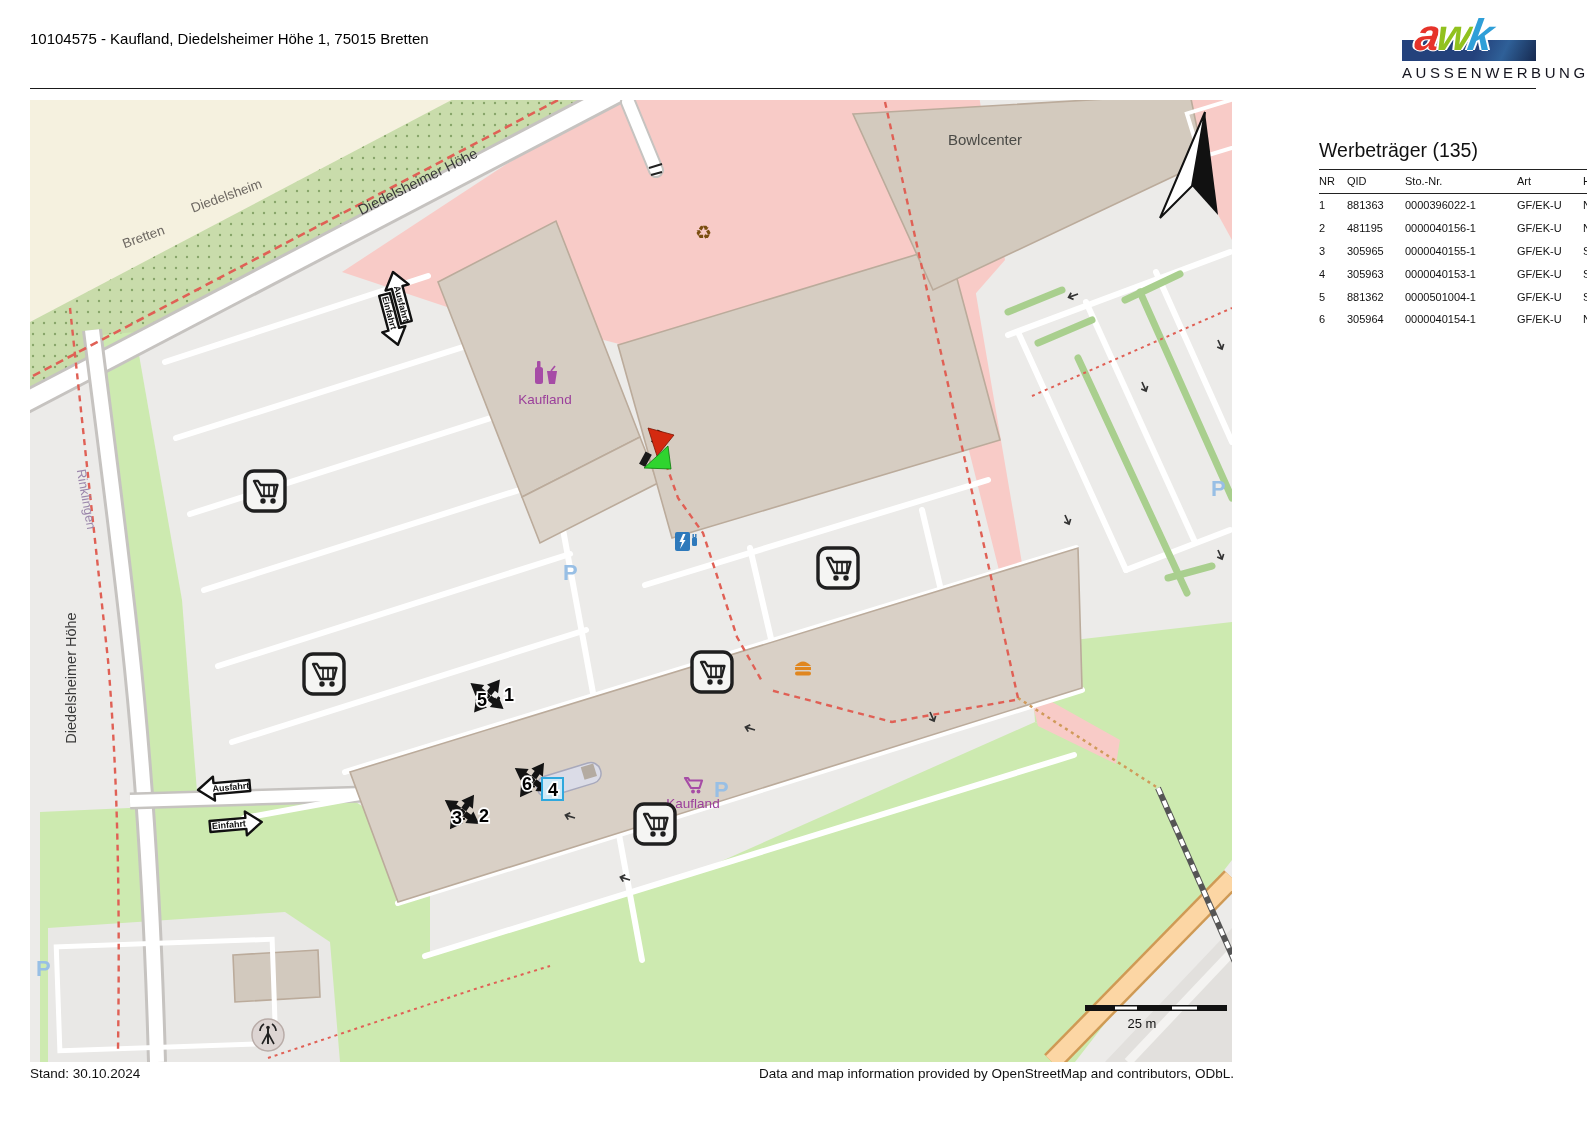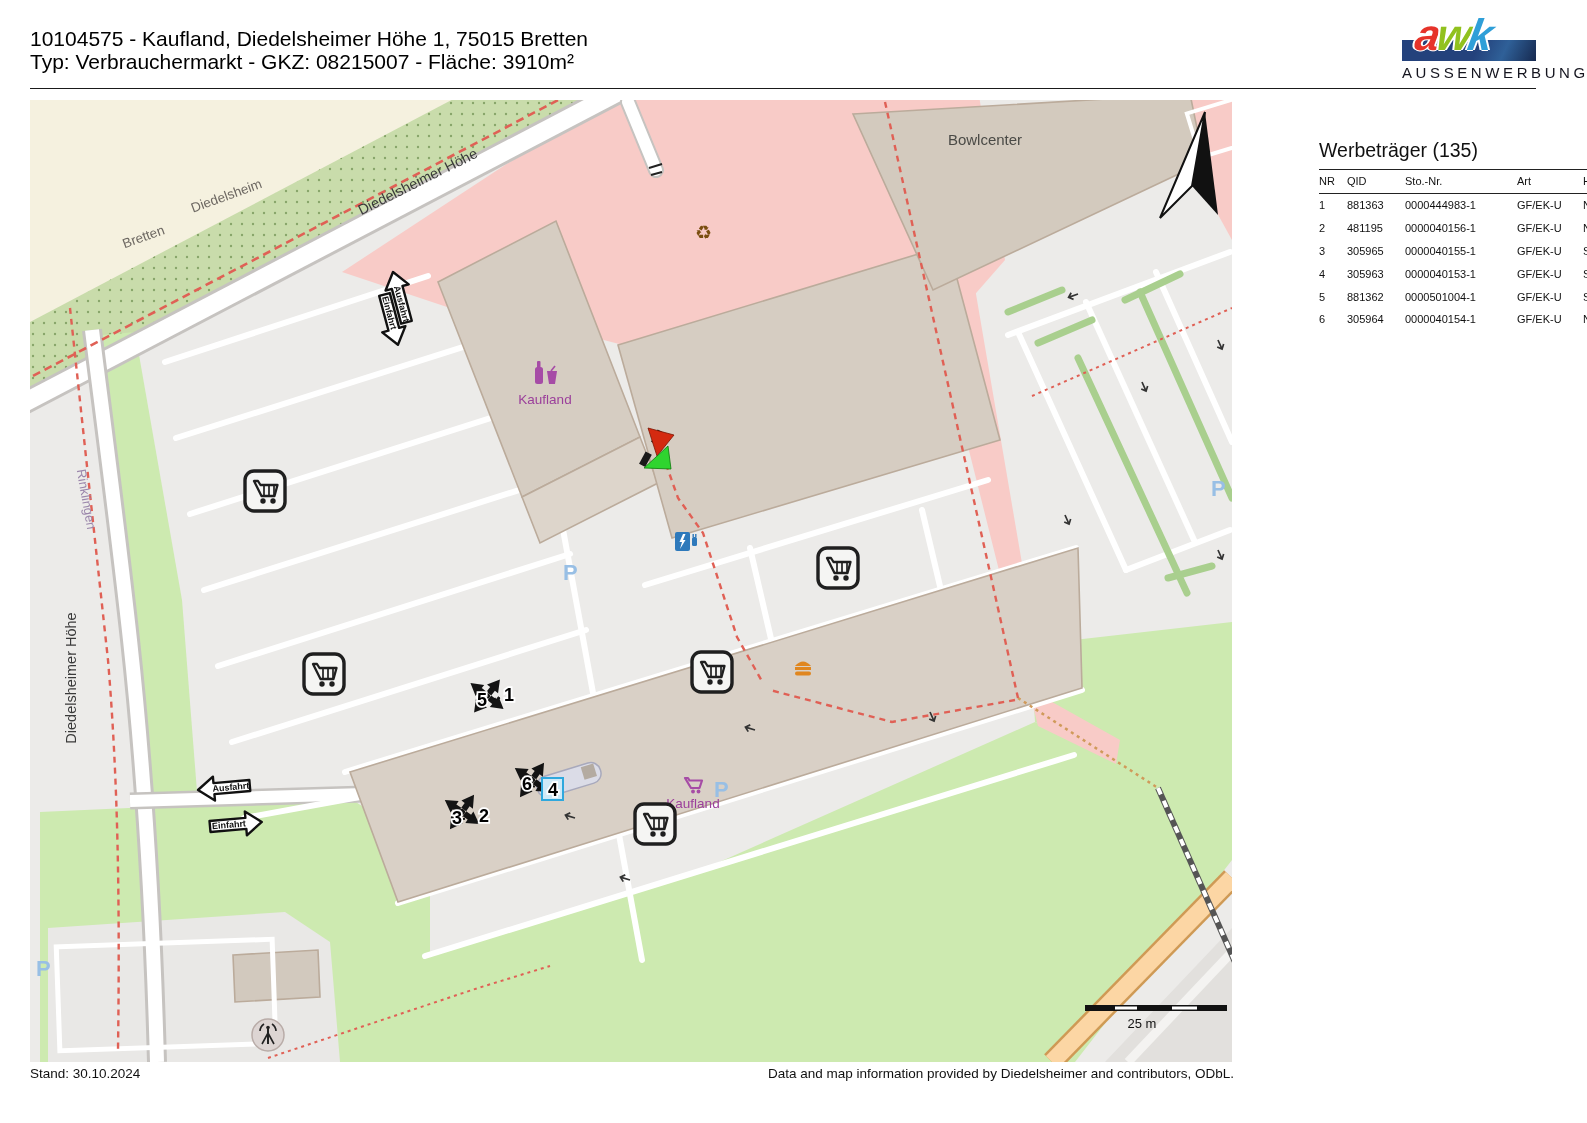--- a/index.html
+++ b/index.html
@@ -1,18 +1,18 @@
 <!DOCTYPE html>
 <html><head>
 <meta charset="utf-8">
 <style>
   html,body{margin:0;padding:0;background:#fff;}
   .page{position:relative;width:1587px;height:1123px;background:#fff;overflow:hidden;
         font-family:"Liberation Sans",sans-serif;color:#000;}
-  .hdr{position:absolute;left:30px;top:27px;font-size:21px;line-height:23px;color:#000;}
+  .hdr{position:absolute;left:30px;top:27px;font-size:15px;line-height:23px;color:#000;}
   .hdr-rule{position:absolute;left:30px;top:88px;width:1506px;border-top:1.4px solid #1a1a1a;}
   
   .logo{position:absolute;left:1402px;top:18px;width:134px;height:72px;}
   .logo-bar{position:absolute;left:0;top:22px;width:134px;height:21px;
             background:linear-gradient(115deg,#24427c 55%,#2f6098 75%,#16294f 100%);}
   .logo-word{position:absolute;left:14px;top:-8px;font-style:italic;font-weight:bold;
              font-size:44px;letter-spacing:-3px;transform:skewX(-10deg);
              text-shadow:-2px 0 0 #fff,2px 0 0 #fff,0 -1px 0 #fff,0 1px 0 #fff;}
   .logo-sub{position:absolute;left:0;top:46px;width:134px;text-align:center;
             font-size:15px;letter-spacing:3.6px;color:#15151f;white-space:nowrap;}
@@ -30,21 +30,20 @@
   .foot-right{position:absolute;right:353px;top:1066px;font-size:13.5px;color:#111;}
   svg text{font-family:"Liberation Sans",sans-serif;}
 </style>
 </head>
 <body>
 
 <div class="page">
 
   <div class="hdr">
     <div>10104575 - Kaufland, Diedelsheimer Höhe 1, 75015 Bretten</div>
-    <div>Typ: Verbrauchermarkt - GKZ: 08215007 - Fläche: 3910m²</div>
   </div>
 
   <div class="logo">
     <div class="logo-bar"></div>
     <div class="logo-word"><span style="color:#e6332a">a</span><span style="color:#91c11e">w</span><span style="color:#2f9fd8">k</span></div>
     <div class="logo-sub">AUSSENWERBUNG</div>
   </div>
 
   <div class="hdr-rule"></div>
 
@@ -315,21 +314,21 @@
           <th class="c-qid">QID</th>
           <th class="c-sto">Sto.-Nr.</th>
           <th class="c-art">Art</th>
           <th class="c-hr">HR</th>
         </tr>
       </thead>
       <tbody>
         <tr>
           <td>1</td>
             <td>881363</td>
-            <td>0000444983-1</td>
+            <td>0000396022-1</td>
             <td>GF/EK-U</td>
             <td>NW</td>
         </tr>
         <tr>
           <td>2</td>
             <td>481195</td>
             <td>0000040156-1</td>
             <td>GF/EK-U</td>
             <td>NW</td>
         </tr>
@@ -359,14 +358,14 @@
             <td>305964</td>
             <td>0000040154-1</td>
             <td>GF/EK-U</td>
             <td>NW</td>
         </tr>
       </tbody>
     </table>
   </div>
 
   <div class="foot-left">Stand: 30.10.2024</div>
-  <div class="foot-right">Data and map information provided by Diedelsheimer and contributors, ODbL.</div>
+  <div class="foot-right">Data and map information provided by OpenStreetMap and contributors, ODbL.</div>
 </div>
 
 </body></html>

